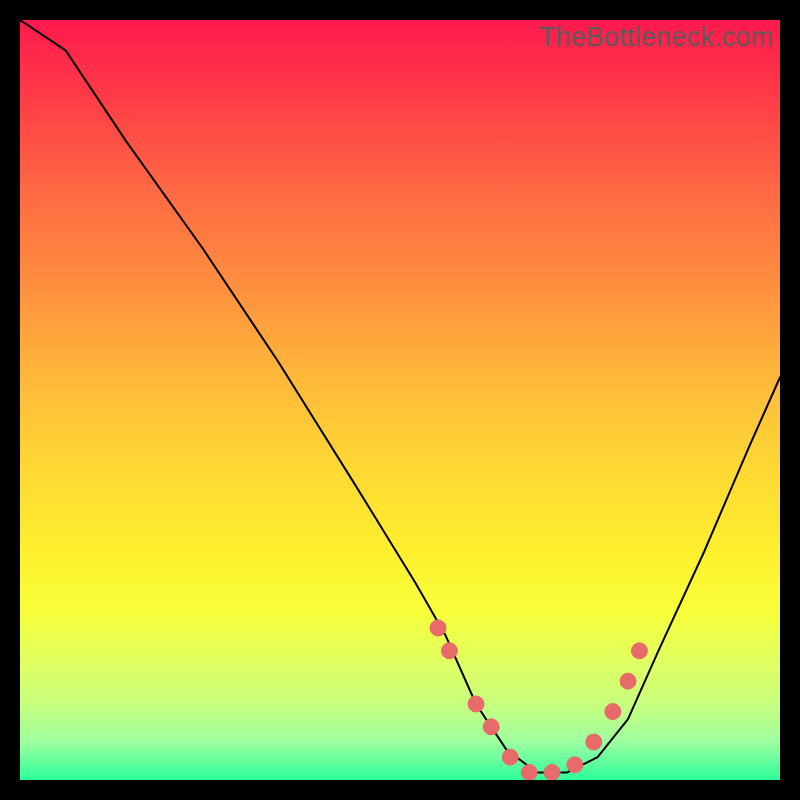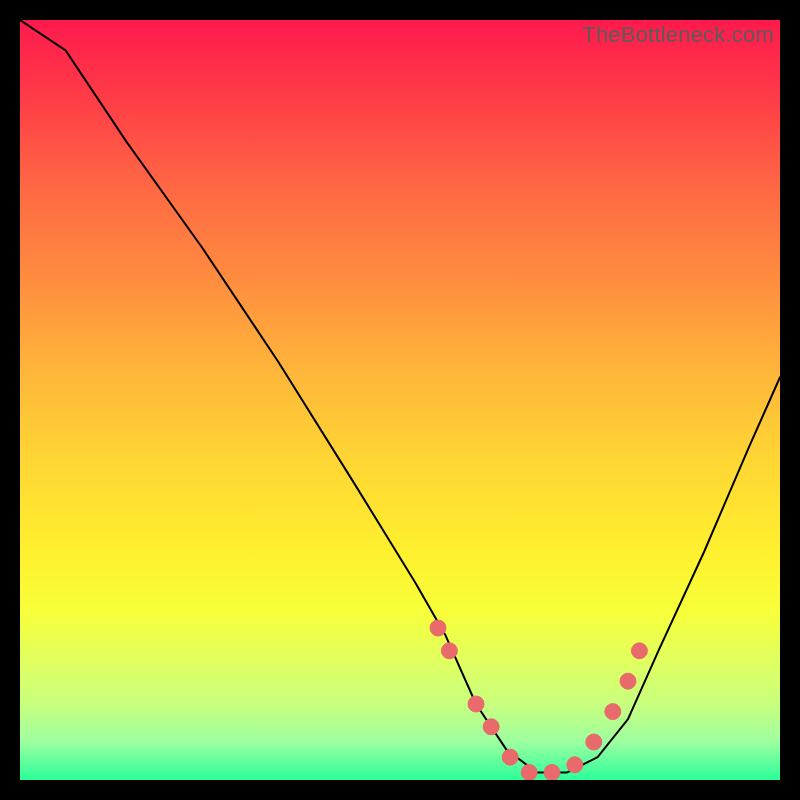--- a/index.html
+++ b/index.html
@@ -30,21 +30,21 @@
       #c8ff7e 90%,
       #9dffa0 95%,
       #2bff9a 100%
     );
   }
   .watermark {
     position: absolute;
     top: 2px;
     right: 6px;
     font-family: Arial, Helvetica, sans-serif;
-    font-size: 22px;
+    font-size: 27px;
     color: #5b5b5b;
     font-weight: 500;
     letter-spacing: 0.2px;
   }
   svg.overlay {
     position: absolute;
     left: 0; top: 0;
     width: 760px; height: 760px;
   }
   .curve {

